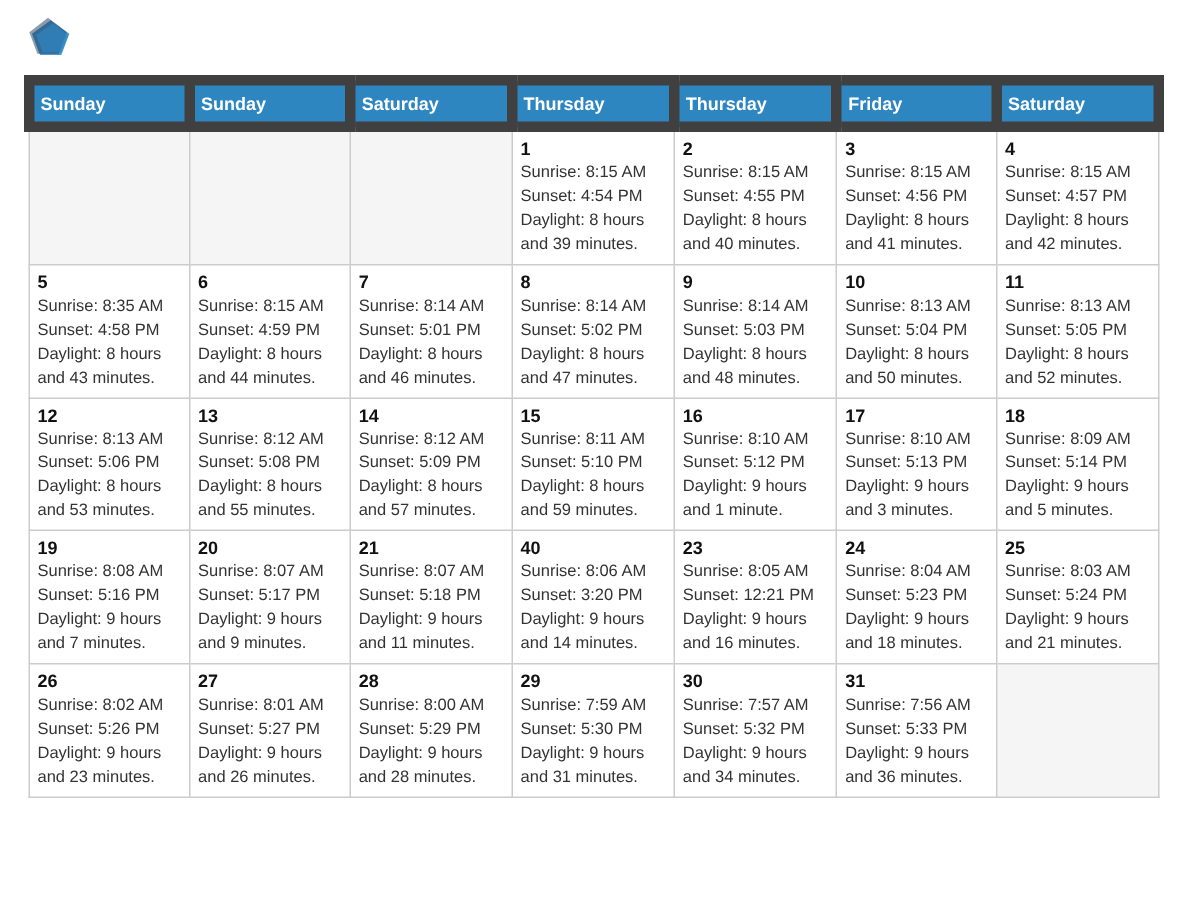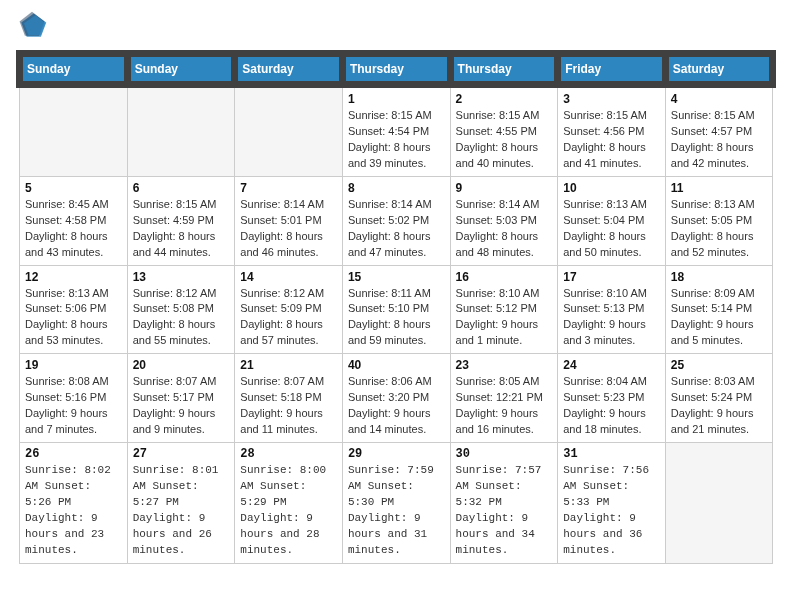--- a/index.html
+++ b/index.html
@@ -85,21 +85,20 @@
       margin-bottom: 2px;
       color: #111;
     }
     .day-info {
       font-size: 11px;
       color: #333;
       line-height: 1.45;
     }
     .calendar tr:last-child td {
       min-height: 70px;
-      font-family: Liberation Mono, monospace;
     }
   </style>
 </head>
 <body>
 
 <div class="page">
   <div class="header">
     <div class="logo">
       <svg class="logo-icon" viewBox="0 0 36 36">
         <polygon points="20,4 34,14 28,30 12,30 6,14" fill="#2e86c1" opacity="0.85"></polygon>
@@ -159,21 +158,21 @@
             <div class="day-number">4</div>
             <div class="day-info">Sunrise: 8:15 AM
 Sunset: 4:57 PM
 Daylight: 8 hours
 and 42 minutes.</div>
           </td>
         </tr>
         <tr>
           <td>
             <div class="day-number">5</div>
-            <div class="day-info">Sunrise: 8:45 AM
+            <div class="day-info">Sunrise: 8:35 AM
 Sunset: 4:58 PM
 Daylight: 8 hours
 and 43 minutes.</div>
           </td>
           <td>
             <div class="day-number">6</div>
             <div class="day-info">Sunrise: 8:15 AM
 Sunset: 4:59 PM
 Daylight: 8 hours
 and 44 minutes.</div>

